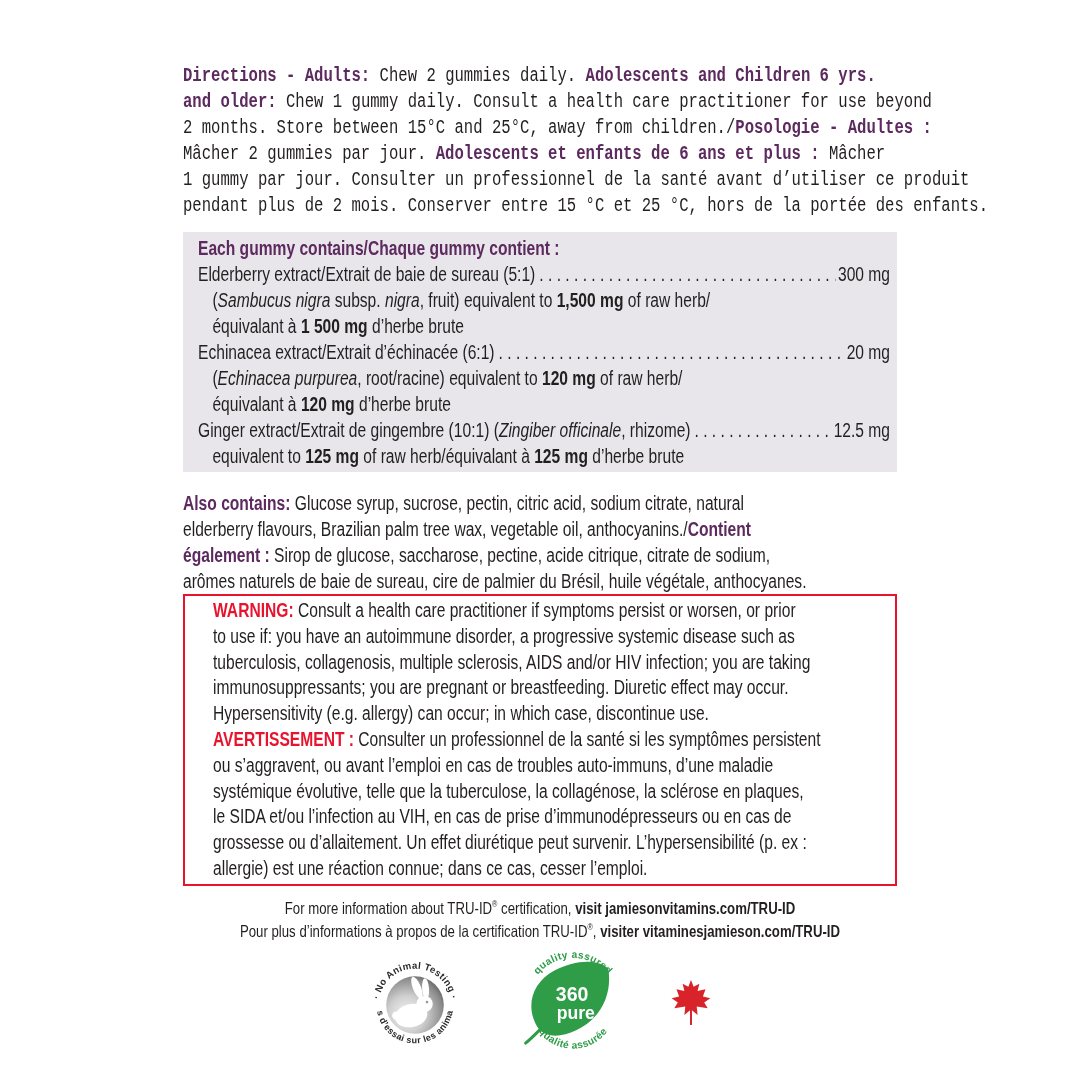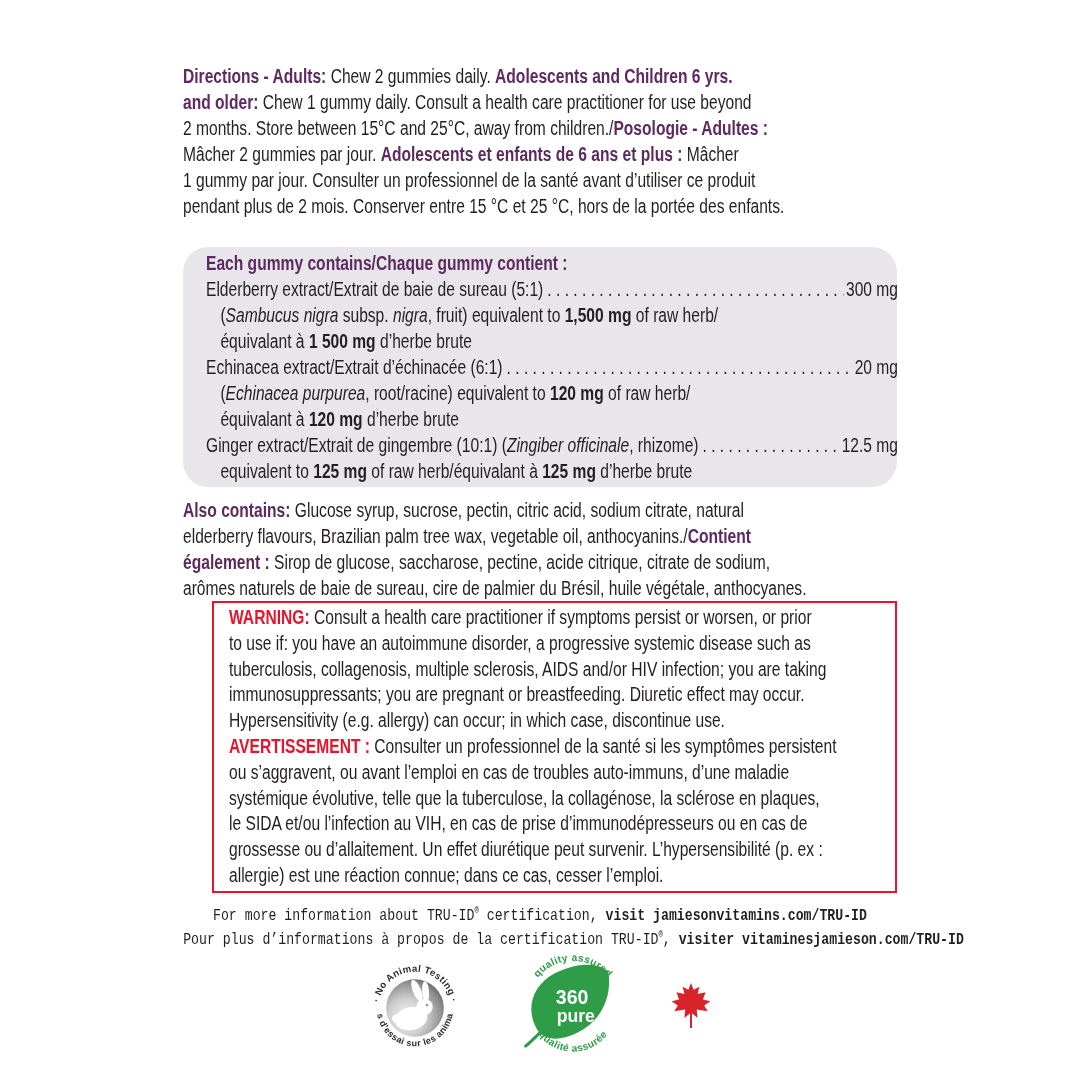--- a/index.html
+++ b/index.html
@@ -22,26 +22,26 @@
   .tline.indent{padding-left:18px;}
   .tline.leader{display:flex;align-items:baseline;}
   .tline.leader span{white-space:pre;flex:0 0 auto;}
   .dots{flex:1 1 0 !important;overflow:hidden;white-space:nowrap !important;margin:0 3px 0 5px;}
   .amount{text-align:right;}
   .seg-p{color:var(--purple);font-weight:bold;}
   .seg-r{color:var(--red);font-weight:bold;}
   .seg-b{font-weight:bold;}
   .seg-i{font-style:italic;}
   .seg-sup{font-size:0.55em;vertical-align:super;}
-  .directions{margin-bottom:28px;}
-  .graybox{background:var(--panel_gray);padding:3px 12px;margin-bottom:10px;border-radius:25px;}
+  .directions{margin-bottom:13px;font-family:Liberation Mono, monospace;}
+  .graybox{background:var(--panel_gray);padding:3px 4px;margin-bottom:18px;}
   .alsobox{}
-  .warnbox{border:2px solid var(--red);padding:2px 4px;margin-bottom:8px;margin-left:29px;}
+  .warnbox{border:2px solid var(--red);padding:2px 17px;margin-bottom:8px;}
   .warnbox .tline{line-height:25.8px;}
-  .truid{margin-bottom:5px;font-family:Liberation Mono, monospace;}
+  .truid{margin-bottom:11px;}
   .truid .tline{font-size:16.5px;line-height:20px;}
   .footer{display:flex;justify-content:center;align-items:center;gap:14px;margin-top:2px;}
   .footer svg{overflow:visible;display:block;}
   .company-wrap{width:180px;}
   .company{width:250px;transform:scaleX(0.72);transform-origin:0 50%;}
   .company .tline{font-size:19.5px;line-height:24.5px;font-weight:bold;}
   .proudly-row{display:flex;align-items:flex-start;gap:6px;margin-left:26px;}
   .proudly-wrap{width:190px;}
   .proudly{width:264px;transform:scaleX(0.72);transform-origin:0 50%;}
   .proudly .tline{font-size:19.5px;line-height:24.5px;font-weight:bold;}

